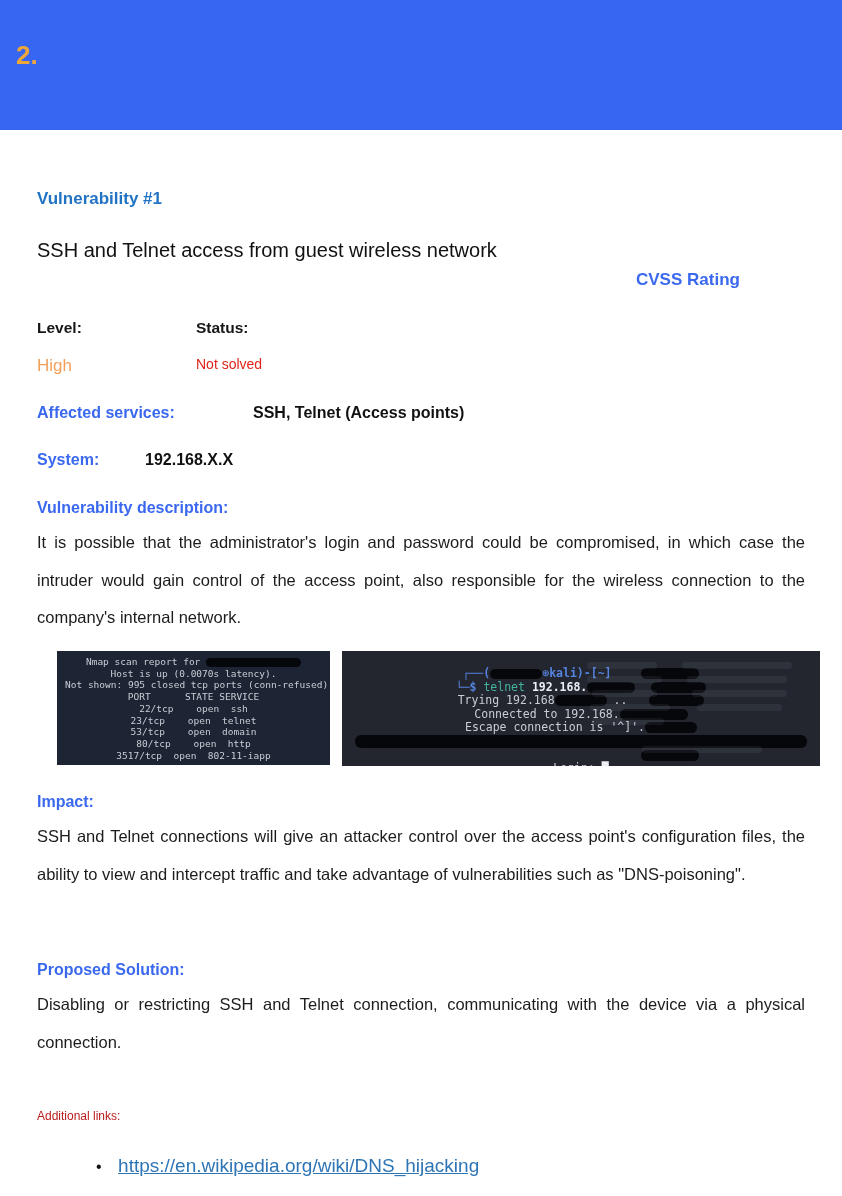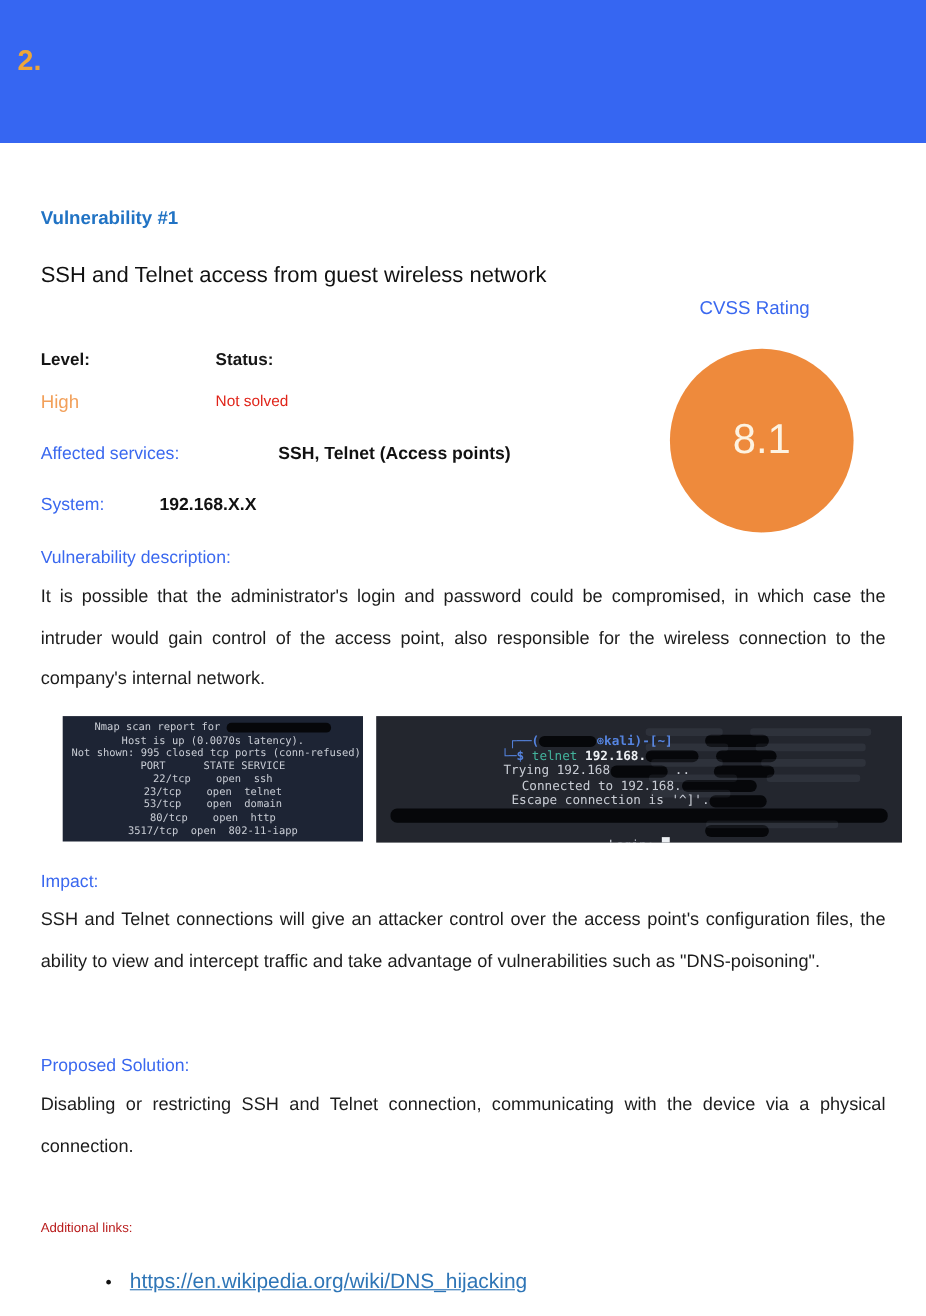--- a/index.html
+++ b/index.html
@@ -7,21 +7,21 @@
         font-family:"Liberation Sans",sans-serif;color:var(--body_text);}
   .abs{position:absolute;}
 
   
   .header{position:absolute;left:0;top:0;width:842px;height:130px;background:var(--header_bg);}
   .header-num{position:absolute;left:16px;top:40px;font-size:26px;font-weight:bold;color:var(--header_number);}
   .header-title{position:absolute;left:55px;top:40px;font-size:26px;font-weight:bold;color:var(--header_text);letter-spacing:.2px;}
 
   
   .h-steel{color:var(--heading_blue);font-weight:bold;font-size:17px;}
-  .h-blue{color:var(--label_blue);font-weight:normal;font-size:16px;text-align:right;}
+  .h-blue{color:var(--label_blue);font-weight:bold;font-size:16px;text-align:right;}
 
   .doc-title{font-size:20px;color:#111;}
   .meta-label{font-weight:bold;font-size:15.5px;color:#161616;}
   .level-value{font-size:17px;color:var(--level_orange);}
   .status-value{font-size:14px;color:var(--status_red);}
   .meta-strong{font-weight:bold;font-size:16px;color:#111;}
 
   .para{width:768px;font-size:16.5px;line-height:37.5px;text-align:justify;color:var(--body_text);}
 
   .cvss-circle{position:absolute;left:609px;top:317px;width:167px;height:167px;border-radius:50%;
@@ -61,23 +61,20 @@
   <div class="abs meta-label" style="left:196px;top:319px;">Status:</div>
   <div class="abs level-value" style="left:37px;top:356px;">High</div>
   <div class="abs status-value" style="left:196px;top:356px;">Not solved</div>
 
   <div class="abs h-blue" style="left:37px;top:404px;">Affected services:</div>
   <div class="abs meta-strong" style="left:253px;top:404px;">SSH, Telnet (Access points)</div>
 
   <div class="abs h-blue" style="left:37px;top:451px;">System:</div>
   <div class="abs meta-strong" style="left:145px;top:451px;">192.168.X.X</div>
 
-  <div class="cvss-circle">
-    <span class="cvss-score">8.1</span>
-  </div>
 
   <div class="abs h-blue" style="left:37px;top:499px;">Vulnerability description:</div>
   <div class="abs para" style="left:37px;top:524px;">It is possible that the administrator's login and password could be compromised, in which case the intruder would gain control of the access point, also responsible for the wireless connection to the company's internal network.</div>
 
   <div class="term term-nmap" id="term-nmap">
       <div class="trow"><span>Nmap scan report for </span><span class="redact" style="width: 95px; height: 9px;"></span></div>
       <div class="trow"><span>Host is up (0.0070s latency).</span></div>
       <div class="trow"><span>Not shown: 995 closed tcp ports (conn-refused)</span></div>
       <div class="trow"><span>PORT      STATE SERVICE</span></div>
       <div class="trow"><span>22/tcp    open  ssh</span></div>

